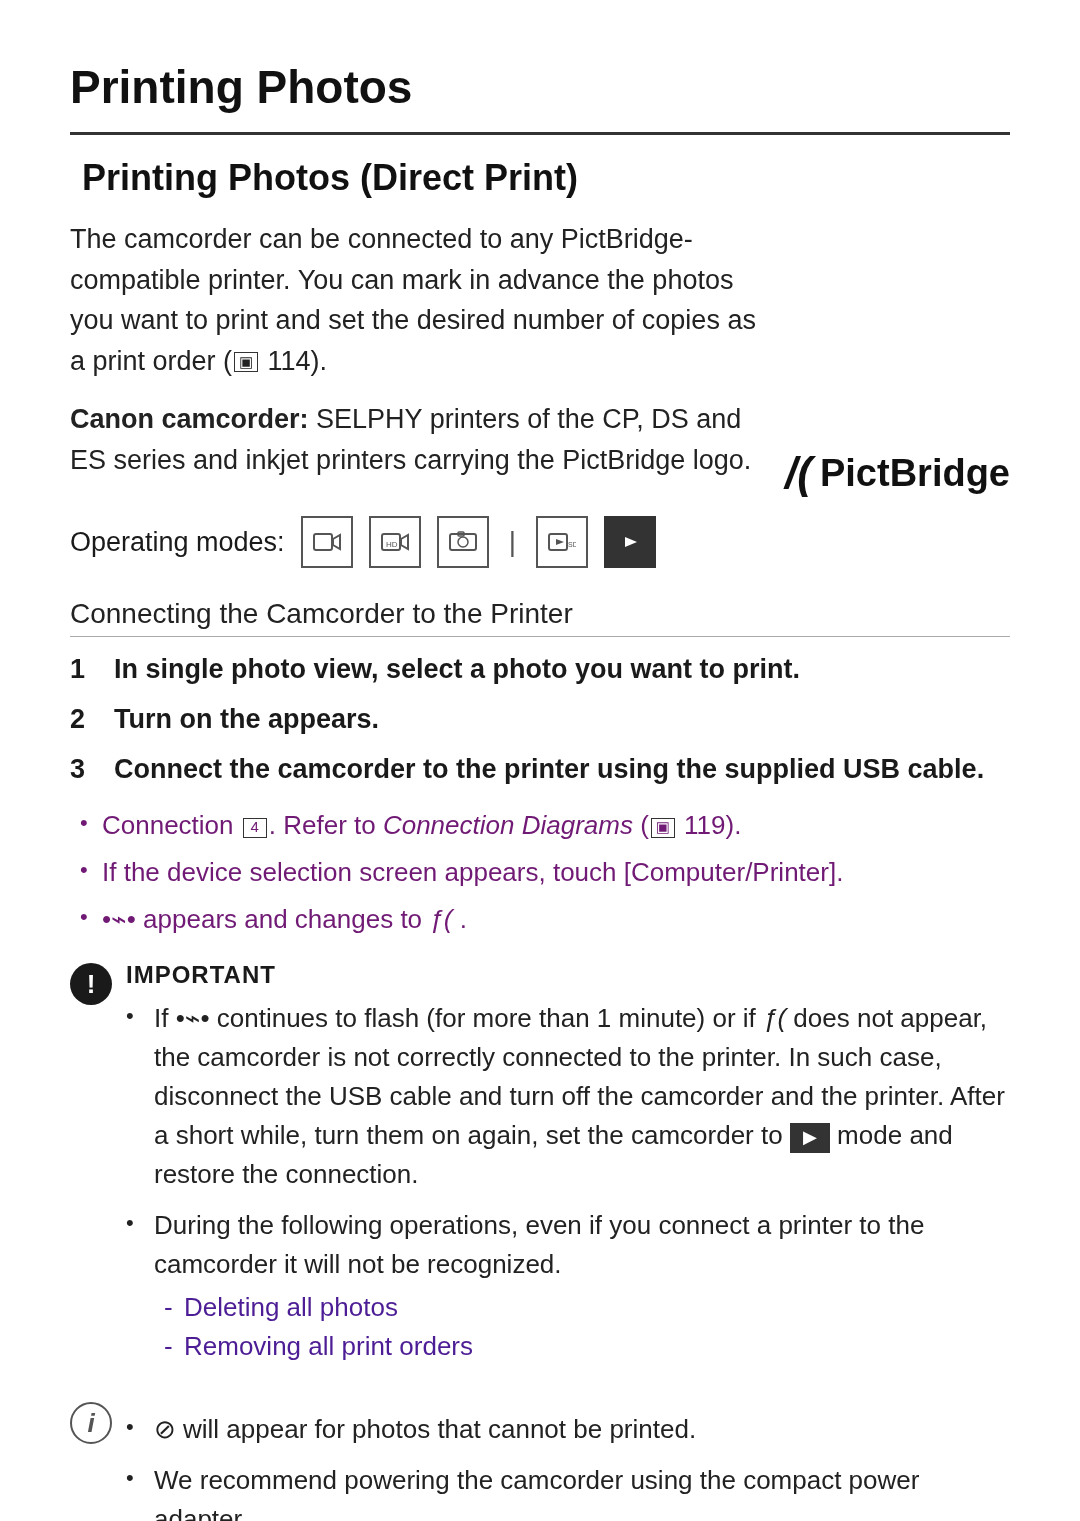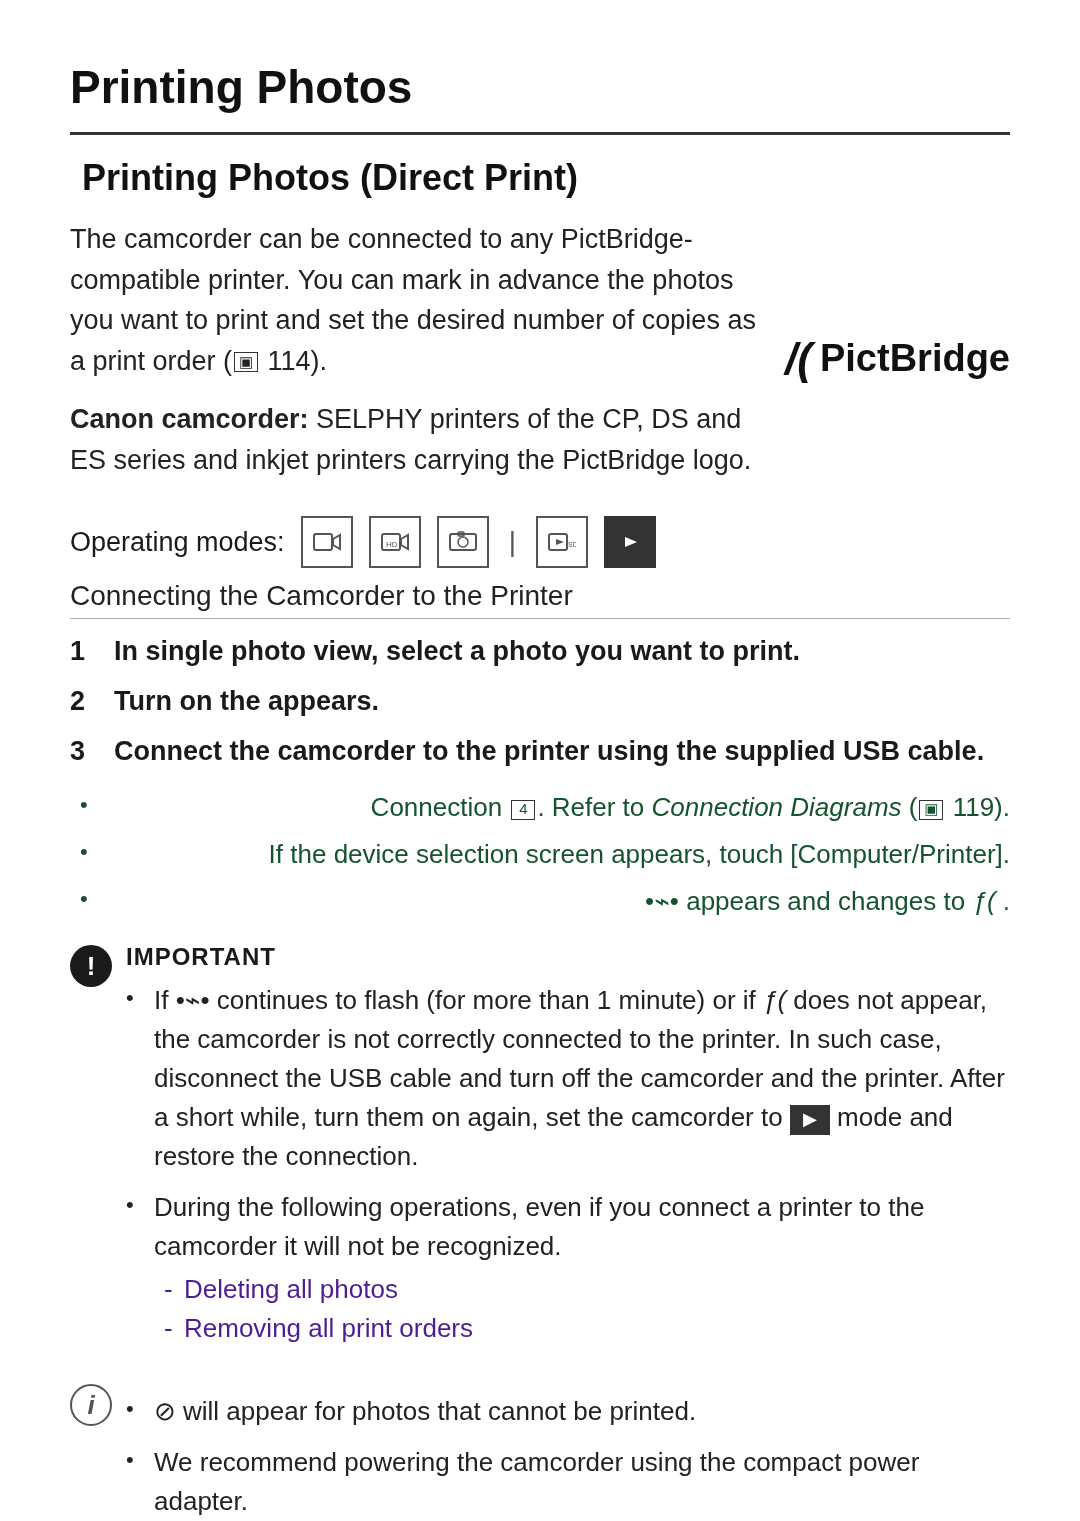--- a/index.html
+++ b/index.html
@@ -41,21 +41,21 @@
       margin-bottom: 18px;
       color: #222;
     }
 
     .intro-text strong {
       font-weight: bold;
     }
 
     .two-col-row {
       display: flex;
-      align-items: center;
+      align-items: flex-end;
       margin-bottom: 18px;
       gap: 30px;
     }
 
     .left-col {
       flex: 1;
     }
 
     .right-col {
       width: 220px;
@@ -77,21 +77,21 @@
     .pictbridge-icon {
       font-size: 44px;
       font-style: italic;
       font-weight: bold;
     }
 
     .operating-modes-row {
       display: flex;
       align-items: center;
       gap: 16px;
-      margin-bottom: 12px;
+      margin-bottom: 30px;
       font-size: 27px;
     }
 
     .mode-icon {
       display: inline-flex;
       align-items: center;
       justify-content: center;
       width: 52px;
       height: 52px;
       border: 2px solid #555;
@@ -144,22 +144,21 @@
       padding: 0;
       margin: 8px 0 8px 10px;
     }
 
     .bullet-list li {
       font-size: 26px;
       line-height: 1.5;
       margin-bottom: 8px;
       padding-left: 22px;
       position: relative;
-      color: #14532d;
-      text-align: right;
+      color: #701a75;
     }
 
     .bullet-list li::before {
       content: "•";
       position: absolute;
       left: 0;
       font-size: 22px;
     }
 
     .important-box {

